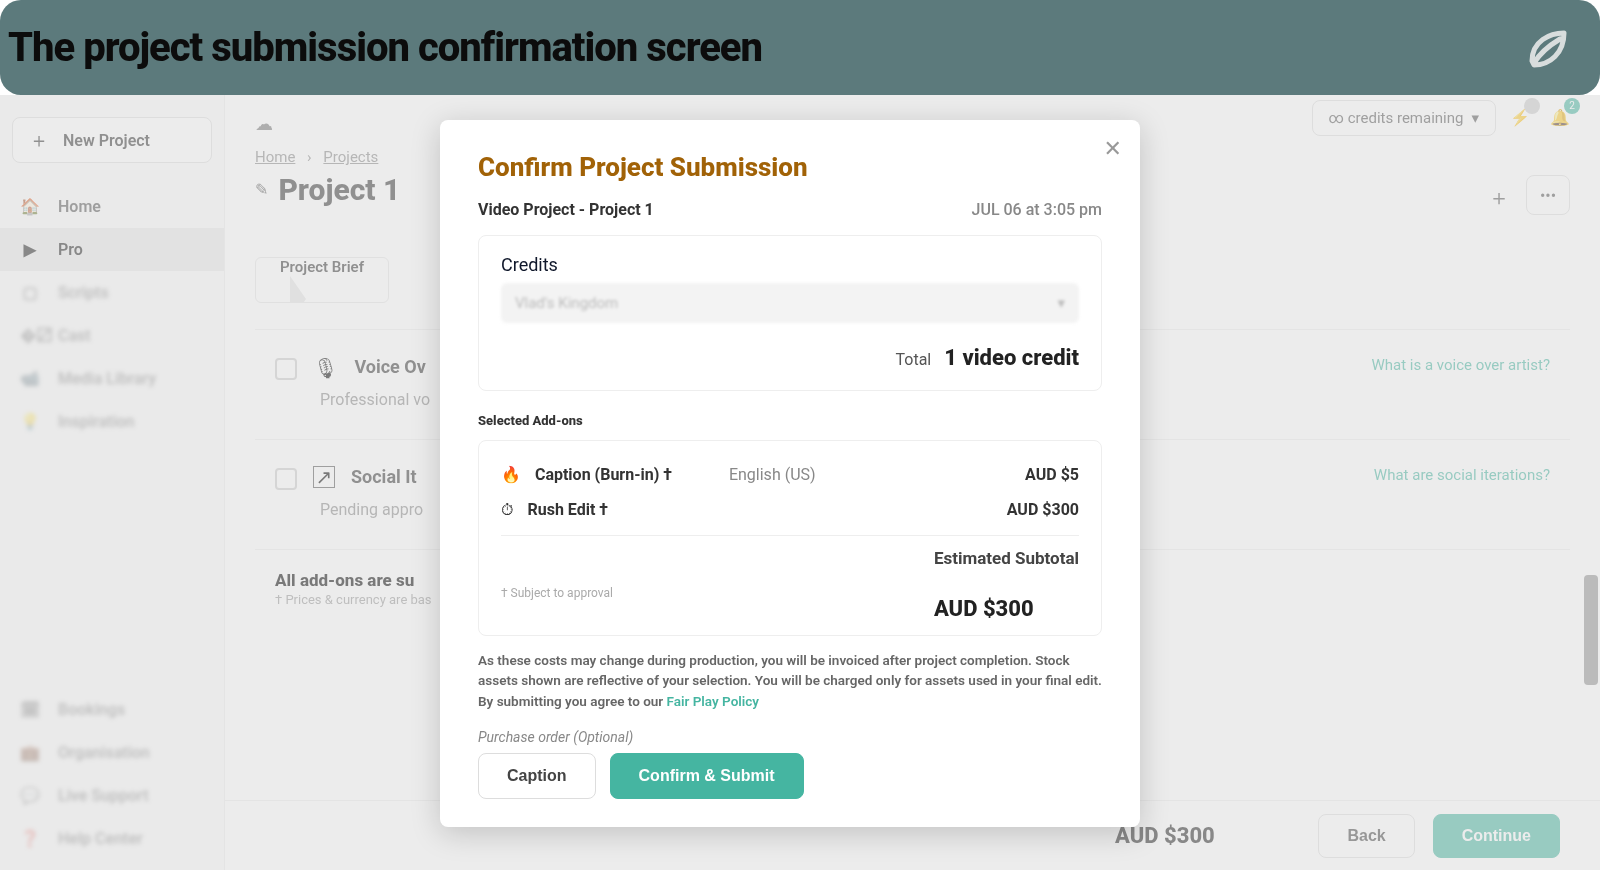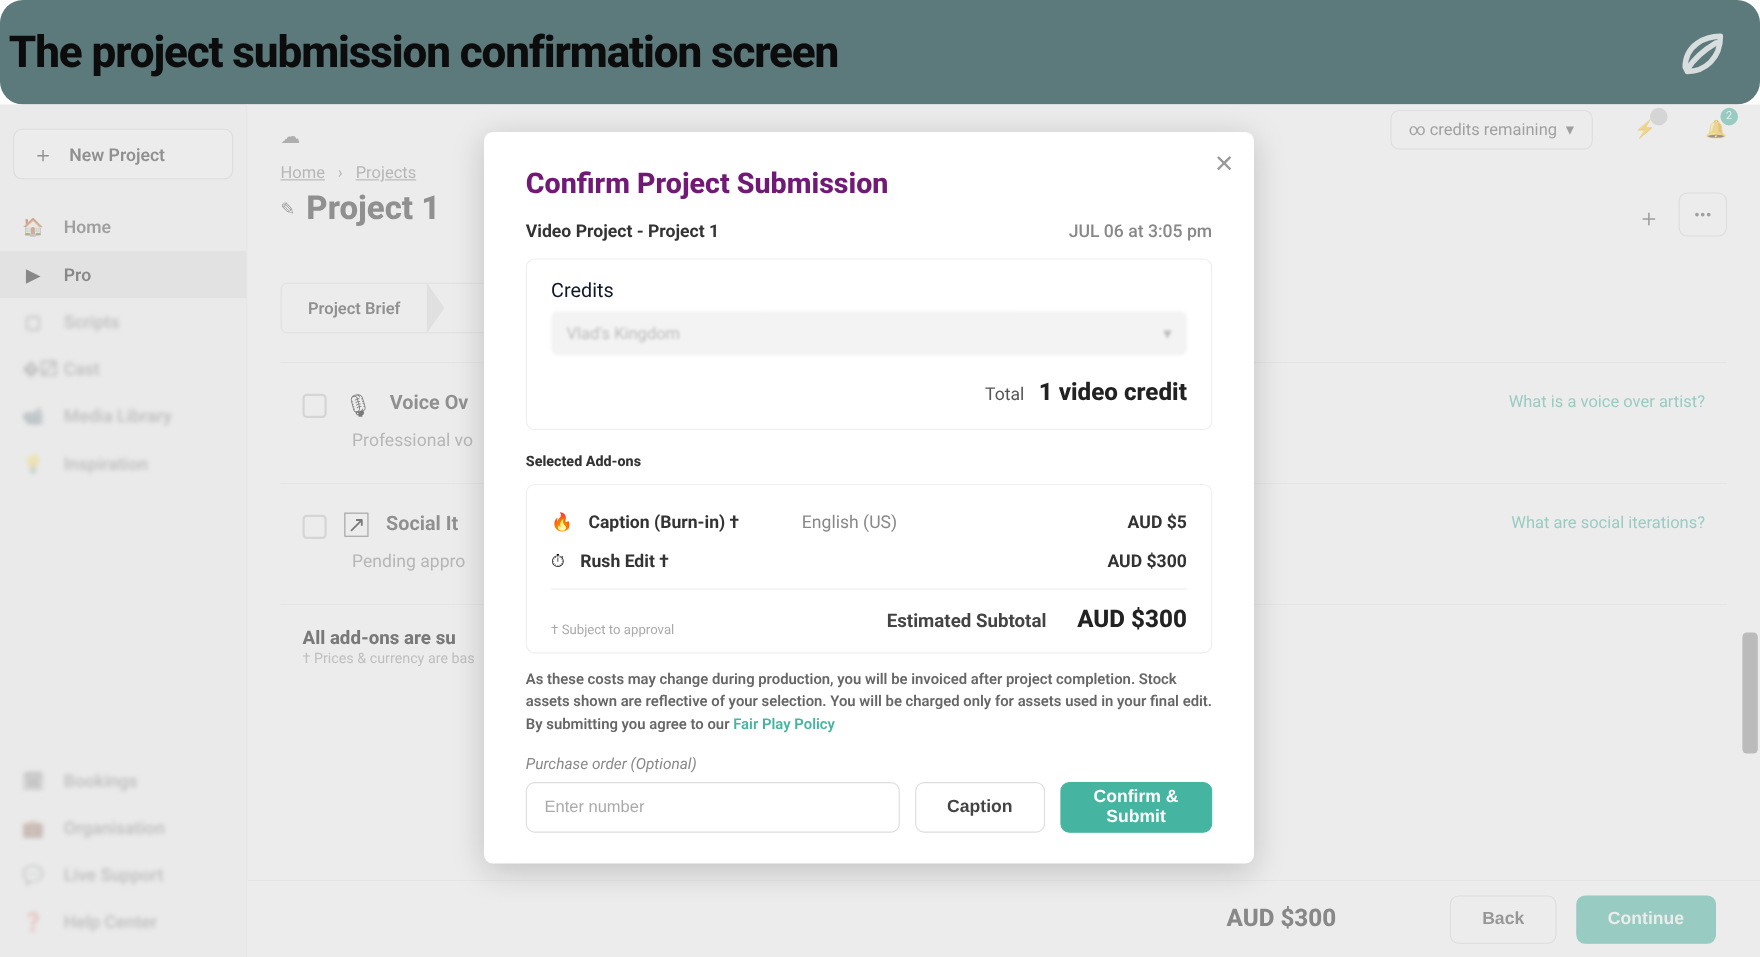--- a/index.html
+++ b/index.html
@@ -17,56 +17,56 @@
   
   .sidebar { position:absolute; left:0; top:0; width:225px; height:100%; background:#fafafa; border-right:1px solid #eee; padding-top:12px; }
   .new-proj { margin:10px 12px 22px; border:1px solid #ddd; border-radius:8px; height:46px; display:flex; align-items:center; gap:14px; padding:0 16px; color:#333; font-size:16px; font-weight:600; background:#fff;}
   .nav-item { display:flex; align-items:center; gap:18px; padding:12px 20px; color:#555; font-size:16px; font-weight:600;}
   .nav-item.active { background:#e9e9e9; color:#222;}
   .nav-item.faded { filter:blur(2px); opacity:.55;}
   .nav-icon { width:20px; text-align:center; }
   .nav-bottom { position:absolute; bottom:10px; left:0; width:100%; }
 
   .main { position:absolute; left:225px; right:0; top:0; bottom:0; background:#fff; }
-  .topbar { height:45px; display:flex; align-items:center; justify-content:flex-end; gap:32px; padding:2px 24px; }
+  .topbar { height:45px; display:flex; align-items:center; justify-content:flex-end; gap:8px; padding:2px 24px; }
   .cloud { position:absolute; left:30px; top:18px; color:#777; font-size:18px;}
   .credits-pill { border:1px solid #ddd; border-radius:8px; padding:8px 16px; color:#555; font-size:15px; display:flex; align-items:center; gap:8px;}
   .icon-btn { width:32px; height:32px; display:flex; align-items:center; justify-content:center; color:#666; position:relative;}
   .badge-dot { position:absolute; top:-4px; right:-4px; width:16px; height:16px; border-radius:50%; background:#45b5a1; color:#fff; font-size:10px; display:flex;align-items:center;justify-content:center;}
 
   .breadcrumb { padding:8px 30px 4px; color:#888; font-size:15px;}
   .breadcrumb a { color:#888; text-decoration:underline;}
   .proj-title-row { display:flex; align-items:center; padding:2px 30px 20px; gap:10px;}
   .proj-title-row h2 { font-size:30px; font-weight:800; color:#333;}
   .proj-title-row .edit { color:#555;}
   .plus-round { position:absolute; right:90px; top:88px; font-size:22px; color:#555;}
   .dots-round { position:absolute; right:30px; top:80px; border:1px solid #ddd;border-radius:8px;width:44px;height:40px;display:flex;align-items:center;justify-content:center;color:#555;}
 
-  .step-tabs { margin:30px 30px 0; border:1px solid #e4e4e4; border-radius:6px; display:inline-flex; align-items:center; height:46px; background:#fff; overflow:hidden;}
+  .step-tabs { margin:30px 30px 0; border:1px solid #e4e4e4; border-radius:6px; display:inline-flex; align-items:center; height:46px; background:#fff; overflow:hidden;flex-direction:column;}
   .step-tabs span { padding:0 24px; color:#333; font-size:15px; font-weight:600; position:relative;}
   .step-tabs .arrow { width:0;height:0;border-top:23px solid transparent;border-bottom:23px solid transparent;border-left:16px solid #e4e4e4; }
   .section-divider { border-top:1px solid #eee; margin:26px 30px 0;}
   .addon-row { display:flex; align-items:flex-start; gap:16px; padding:26px 50px 10px; position:relative;}
   .addon-check { width:22px;height:22px;border:2px solid #ccc;border-radius:4px;margin-top:2px;}
   .addon-row .title { font-size:18px; font-weight:700; color:#333;}
   .addon-help { position:absolute; right:50px; top:26px; color:#45b5a1; font-size:15px;}
   .addons-subject { padding:20px 50px 0; font-weight:800; font-size:17px;}
   .addons-note { padding:2px 50px; font-size:13px; color:#999;}
 
   .footer-bar { position:absolute; bottom:0; left:0; right:0; height:70px; border-top:1px solid #eee; display:flex; justify-content:flex-end; align-items:center; gap:18px; padding:0 40px; background:#fff;}
   .footer-bar .amount { font-size:22px; font-weight:800; color:#222; margin-right:auto; margin-left:850px;}
   .btn { border-radius:8px; padding:12px 28px; font-size:16px; font-weight:600; border:1px solid #ddd; background:#fff; color:#444;}
   .btn.primary { background:#45b5a1; color:#fff; border-color:#45b5a1;}
 
   .scroll-thumb { position:absolute; right:2px; top:480px; width:14px; height:110px; background:#bbb; border-radius:4px; z-index:6;}
 
   
   .modal { position:absolute; z-index:20; left:440px; top:25px; width:700px; background:#fff; border-radius:8px; box-shadow:0 6px 30px rgba(0,0,0,.18); padding:32px 38px 28px;}
   .modal .close { position:absolute; right:18px; top:16px; color:#999; font-size:22px;}
-  .modal h3 { font-size:26px; font-weight:800; color:#701a75; margin-bottom:18px;}
+  .modal h3 { font-size:26px; font-weight:800; color:#a16207; margin-bottom:18px;}
   .modal .meta { display:flex; justify-content:space-between; font-size:16px; color:#333; font-weight:700; margin-bottom:16px;}
   .modal .meta .date { color:#888; font-weight:500;}
   .credits-box { border:1px solid #eee; border-radius:8px; padding:18px 22px 20px; margin-bottom:22px;}
   .credits-box .lbl { color:#0f172a; font-size:18px; margin-bottom:8px;}
   .credits-box .sel { background:#f3f3f3; border-radius:6px; height:40px; display:flex; align-items:center; padding:0 14px; color:#bbb; font-size:15px; filter:blur(1.5px); justify-content:space-between;}
   .credits-box .total-row { display:flex; justify-content:flex-end; gap:13px; align-items:baseline; margin-top:22px;}
   .credits-box .total-row .tl { color:#555; font-size:16px;}
   .credits-box .total-row .tv { font-size:22px; font-weight:800; color:#222;}
   .modal h4 { font-size:13px; font-weight:800; color:#333; margin:6px 0 12px;}
   .addons-box { border:1px solid #eee; border-radius:8px; padding:16px 22px 14px; margin-bottom:14px;}
@@ -245,32 +245,31 @@
       </div>
       <div class="line">
         <span>⏱</span>
         <span class="nm">Rush Edit †</span>
         <span class="op"></span>
         <span class="pr">AUD $300</span>
       </div>
       <div class="hr"></div>
       <div class="sub-row">
         <span class="footnote">† Subject to approval</span>
-        <span style="display:flex;gap:28px;align-items:baseline;">
+        <span style="display:flex;gap:28px;align-items:baseline;flex-direction:column;">
           <span class="est">Estimated Subtotal</span>
           <span class="amt">AUD $300</span>
         </span>
       </div>
     </div>
 
     <div class="disclaimer">
       <span>As these costs may change during production, you will be invoiced after project completion. Stock assets shown are reflective of your selection. You will be charged only for assets used in your final edit. By submitting you agree to our </span><a>Fair Play Policy</a>
     </div>
 
     <div class="po-lbl">Purchase order (Optional)</div>
     <div class="actions">
-      <input class="po-input" placeholder="Enter number" style="">
       <button class="btn">Caption</button>
       <button class="btn primary">Confirm &amp; Submit</button>
     </div>
   </div>
 
 </div>
 
 </body></html>

